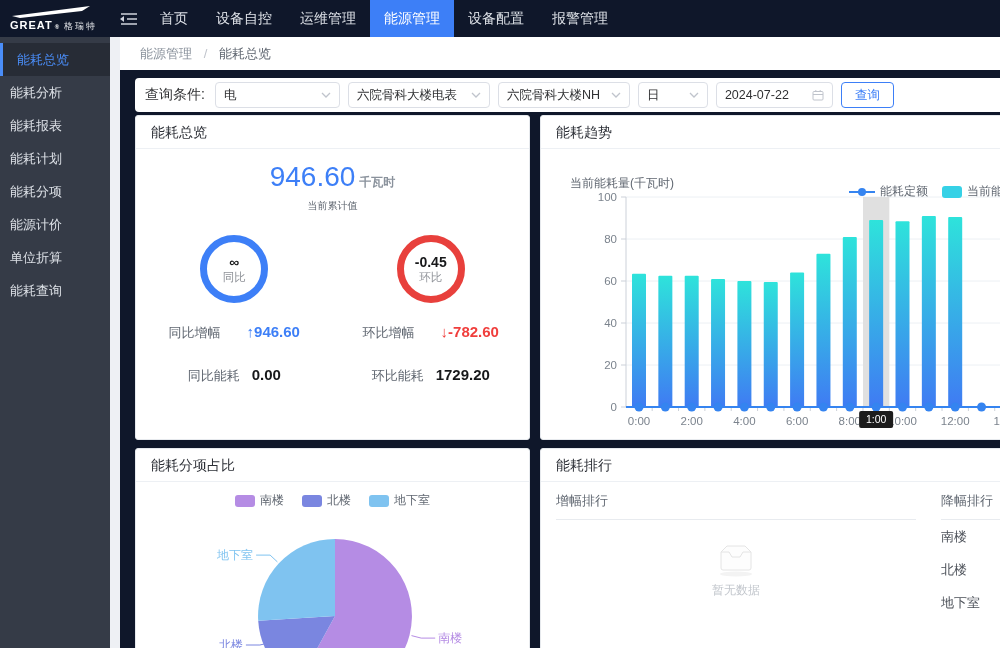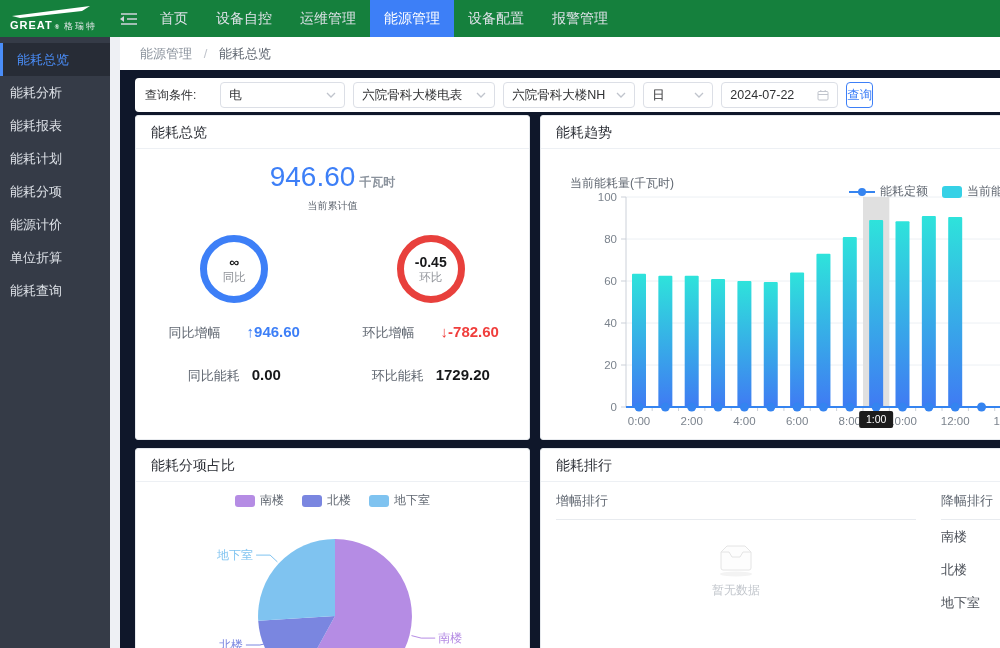--- a/index.html
+++ b/index.html
@@ -1,42 +1,42 @@
 <!DOCTYPE html>
 <html><head>
 <meta charset="utf-8">
 <style>
   html,body{margin:0;padding:0}
   body{width:1000px;height:648px;overflow:hidden;position:relative;background:#eef0f4;
        font-family:"Liberation Sans","DejaVu Sans",sans-serif;-webkit-font-smoothing:antialiased}
   
-  .topbar{position:absolute;top:0;left:0;right:0;height:37px;background:#15803d;display:flex;align-items:stretch;color:#dde1e7;z-index:5}
+  .topbar{position:absolute;top:0;left:0;right:0;height:37px;background:#0f172a;display:flex;align-items:stretch;color:#dde1e7;z-index:5}
   .logo{width:110px;box-sizing:border-box;display:flex;flex-direction:column;justify-content:center;padding-left:10px}
   .logo-text{font-size:11px;font-weight:bold;color:#fff;letter-spacing:1px;display:flex;align-items:baseline;gap:2px;margin-top:1px}
   .logo-text sup{font-size:6px}
   .logo-cn{font-size:9px;font-weight:normal;letter-spacing:2px;color:#e8eaee;margin-left:2px}
   .collapse{width:36px;display:flex;align-items:center;justify-content:center;cursor:pointer}
   .nav{display:flex;align-items:stretch;font-size:14px}
   .nav-item{display:flex;align-items:center;padding:0 14px;cursor:pointer}
   .nav-item.active{background:#3d7ff7;color:#fff}
   
   .sidebar{position:absolute;top:37px;left:0;width:110px;bottom:0;background:#353b47;padding-top:6px;box-sizing:border-box}
   .side-item{height:33px;line-height:33px;padding-left:10px;font-size:13px;color:#dde1e7;cursor:pointer}
   .side-item.active{background:#272c36;color:#4a8df8;border-left:3px solid #4a8df8;padding-left:14px}
   
   .main{position:absolute;left:120px;top:37px;width:890px;bottom:0;overflow:hidden;background:#0f172a}
   .breadcrumb{height:33px;line-height:33px;background:#fff;padding-left:20px;font-size:13px;color:#8a929c}
   .breadcrumb .sep{margin:0 8px;color:#c0c4cc}
   .breadcrumb .cur{color:#5f6670}
   .wrap{margin:8px 0 0 15px;width:985px}
   .qcard{background:#fff;border-radius:4px;height:34px;display:flex;align-items:center;padding:0 10px;box-sizing:border-box;gap:8px;margin-bottom:3px}
-  .qlabel{font-size:12px;color:#303133;margin-right:16px}
+  .qlabel{font-size:14px;color:#303133;margin-right:2px}
   .sel{height:26px;border:1px solid #dcdfe6;border-radius:4px;background:#fff;display:flex;align-items:center;justify-content:space-between;padding:0 8px;box-sizing:border-box;font-size:12.5px;color:#303133;cursor:pointer}
   .w1{width:125px}.w2{width:142px}.w3{width:132px}.w4{width:70px}.wd{width:117px}
-  .btn{height:26px;box-sizing:border-box;padding:0 0;border:1px solid #3d7ff7;color:#3d7ff7;border-radius:4px;background:#fff;font-size:12.5px;display:flex;align-items:center;cursor:pointer}
+  .btn{height:26px;box-sizing:border-box;padding:0 13px;border:1px solid #3d7ff7;color:#3d7ff7;border-radius:4px;background:#fff;font-size:12.5px;display:flex;align-items:center;cursor:pointer}
   .row{display:flex;gap:10px}
   .panel{background:#fff;border:1px solid #e6e9ed;border-radius:3px;box-sizing:border-box;overflow:hidden}
   .p-left{width:395px}.p-right{width:580px}
   .row1{margin-top:0}.row1 .panel{height:325px}
   .row2{margin-top:8px}.row2 .panel{height:232px}
   .p-head{height:32px;line-height:32px;padding:0 15px;font-size:14px;color:#2d3037;border-bottom:1px solid #edf0f4}
   
   .ov-value{text-align:center;margin-top:12px;font-size:28px;color:#3d7ff7}
   .ov-unit{font-size:12px;color:#8a929c;margin-left:4px;font-weight:bold}
   .ov-caption{text-align:center;margin-top:6px;font-size:10px;color:#5f6670}

